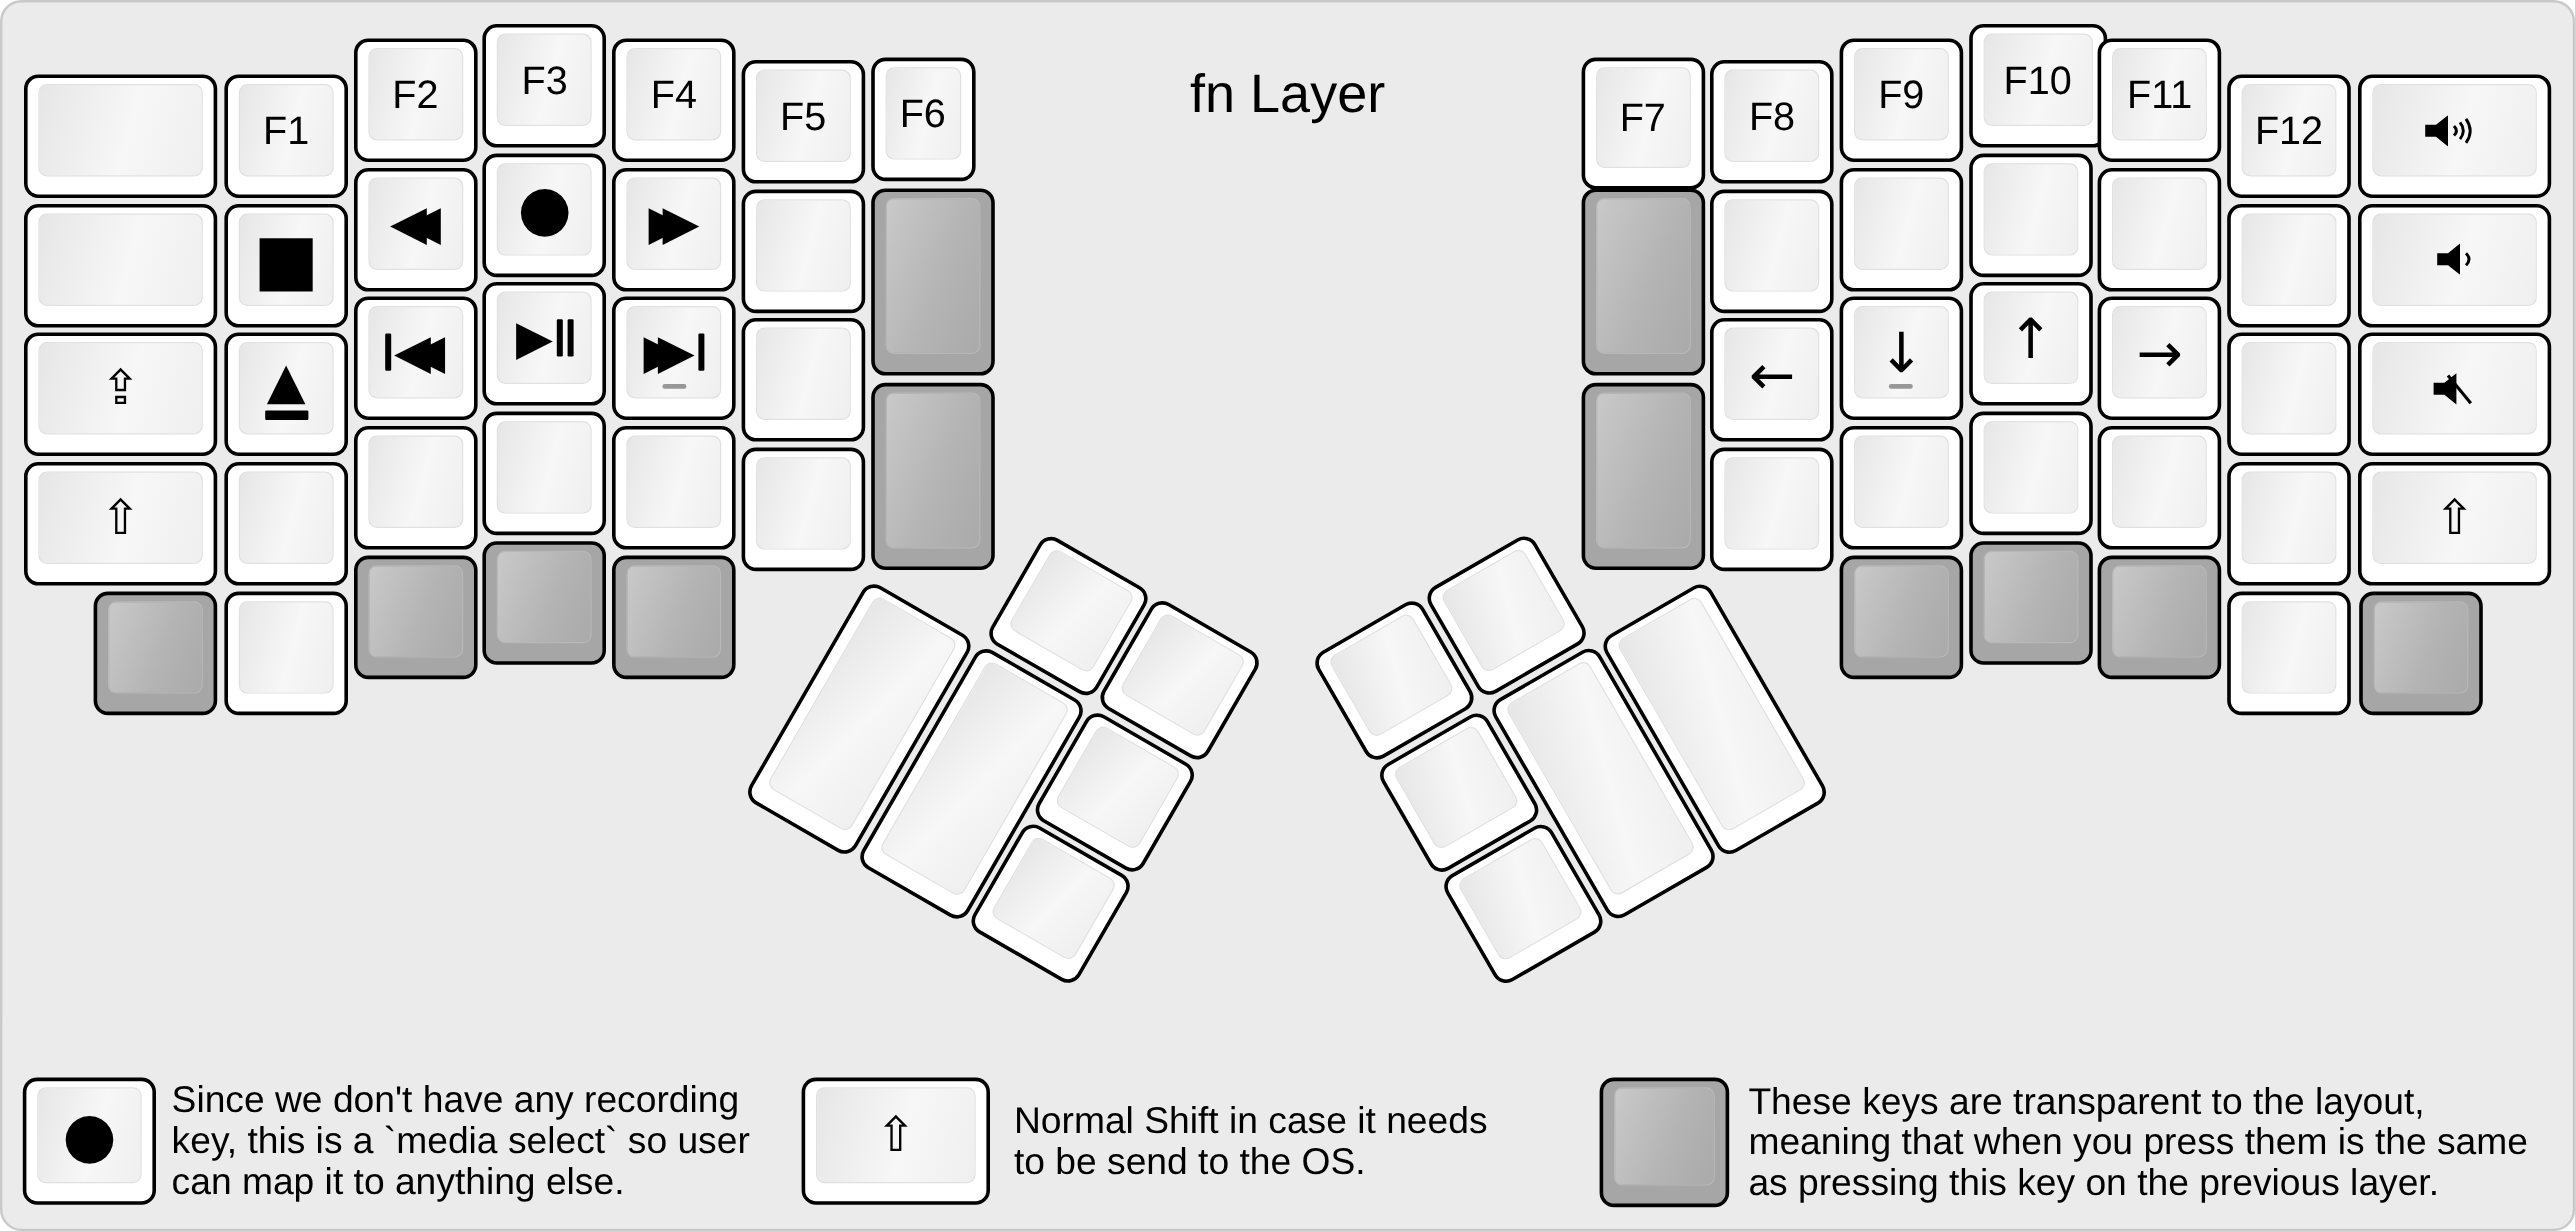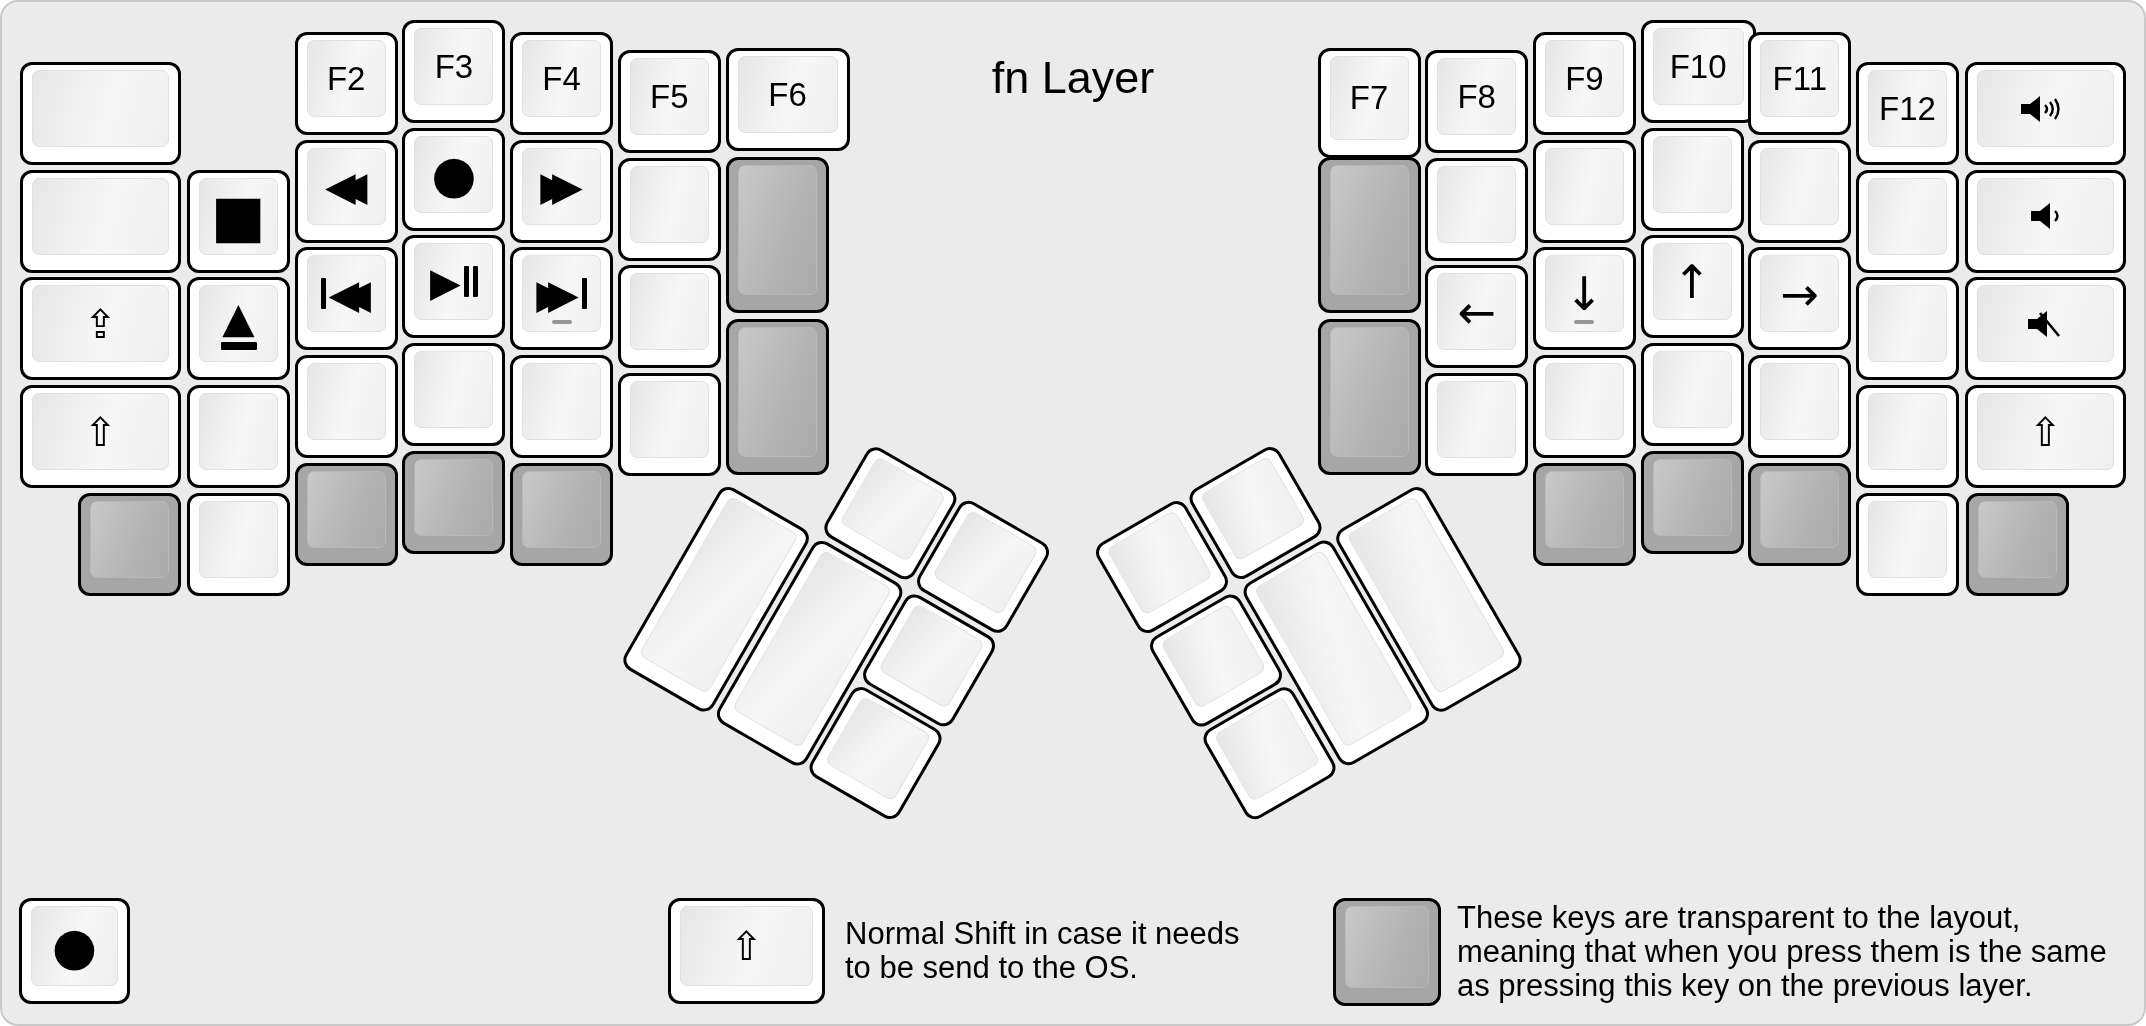--- a/index.html
+++ b/index.html
@@ -64,20 +64,25 @@
       <div class="key white" style="left: 20px; top: 277.4px; width: 161px; height: 103px;">
         <div class="cap">
           <span class="g mod">⇪</span>
         </div>
       </div>
       <div class="key white" style="left: 20px; top: 385.1px; width: 161px; height: 103px;">
         <div class="cap">
           <span class="g mod">⇧</span>
         </div>
       </div>
+      <div class="key white" style="left: 187px; top: 62px; width: 103px; height: 103px;">
+        <div class="cap">
+          <span class="flabel">F1</span>
+        </div>
+      </div>
       <div class="key white" style="left: 187px; top: 169.7px; width: 103px; height: 103px;">
         <div class="cap">
           <span class="g stop">■</span>
         </div>
       </div>
       <div class="key white" style="left: 187px; top: 277.4px; width: 103px; height: 103px;">
         <div class="cap">
           <span class="eject">
             <span class="g etri">▲</span>
             <span class="ebar"></span>
@@ -182,21 +187,21 @@
       </div>
       <div class="key white" style="left: 617.8px; top: 157.7px; width: 103px; height: 103px;">
         <div class="cap"></div>
       </div>
       <div class="key white" style="left: 617.8px; top: 265.4px; width: 103px; height: 103px;">
         <div class="cap"></div>
       </div>
       <div class="key white" style="left: 617.8px; top: 373.1px; width: 103px; height: 103px;">
         <div class="cap"></div>
       </div>
-      <div class="key white" style="left: 725.5px; top: 48px; width: 124px; height: 103px;">
+      <div class="key white" style="left: 725.5px; top: 48px; width: 87px; height: 103px;">
         <div class="cap">
           <span class="flabel">F6</span>
         </div>
       </div>
       <div class="key gray" style="left: 725.5px; top: 157px; width: 103px; height: 156px;">
         <div class="cap"></div>
       </div>
       <div class="key gray" style="left: 725.5px; top: 318.5px; width: 103px; height: 156px;">
         <div class="cap"></div>
       </div>
@@ -383,20 +388,25 @@
         </div>
       </div>
     </div>
 
   <div class="legend-item" style="left:19px;top:898px;">
     <div class="key white legend-key" id="legend-key-0" style="position:relative;width:111px;height:106px;">
         <div class="cap">
           <span class="g rec">●</span>
         </div>
       </div>
+    <div class="legend-text" style="margin-left:13px;">
+      <div>Since we don't have any recording</div>
+      <div>key, this is a `media select` so user</div>
+      <div>can map it to anything else.</div>
+    </div>
   </div>
 
   <div class="legend-item" style="left:668px;top:898px;">
     <div class="key white legend-key" id="legend-key-1" style="position:relative;width:157px;height:106px;">
         <div class="cap">
           <span class="g mod">⇧</span>
         </div>
       </div>
     <div class="legend-text" style="margin-left:20px;">
       <div>Normal Shift in case it needs</div>

